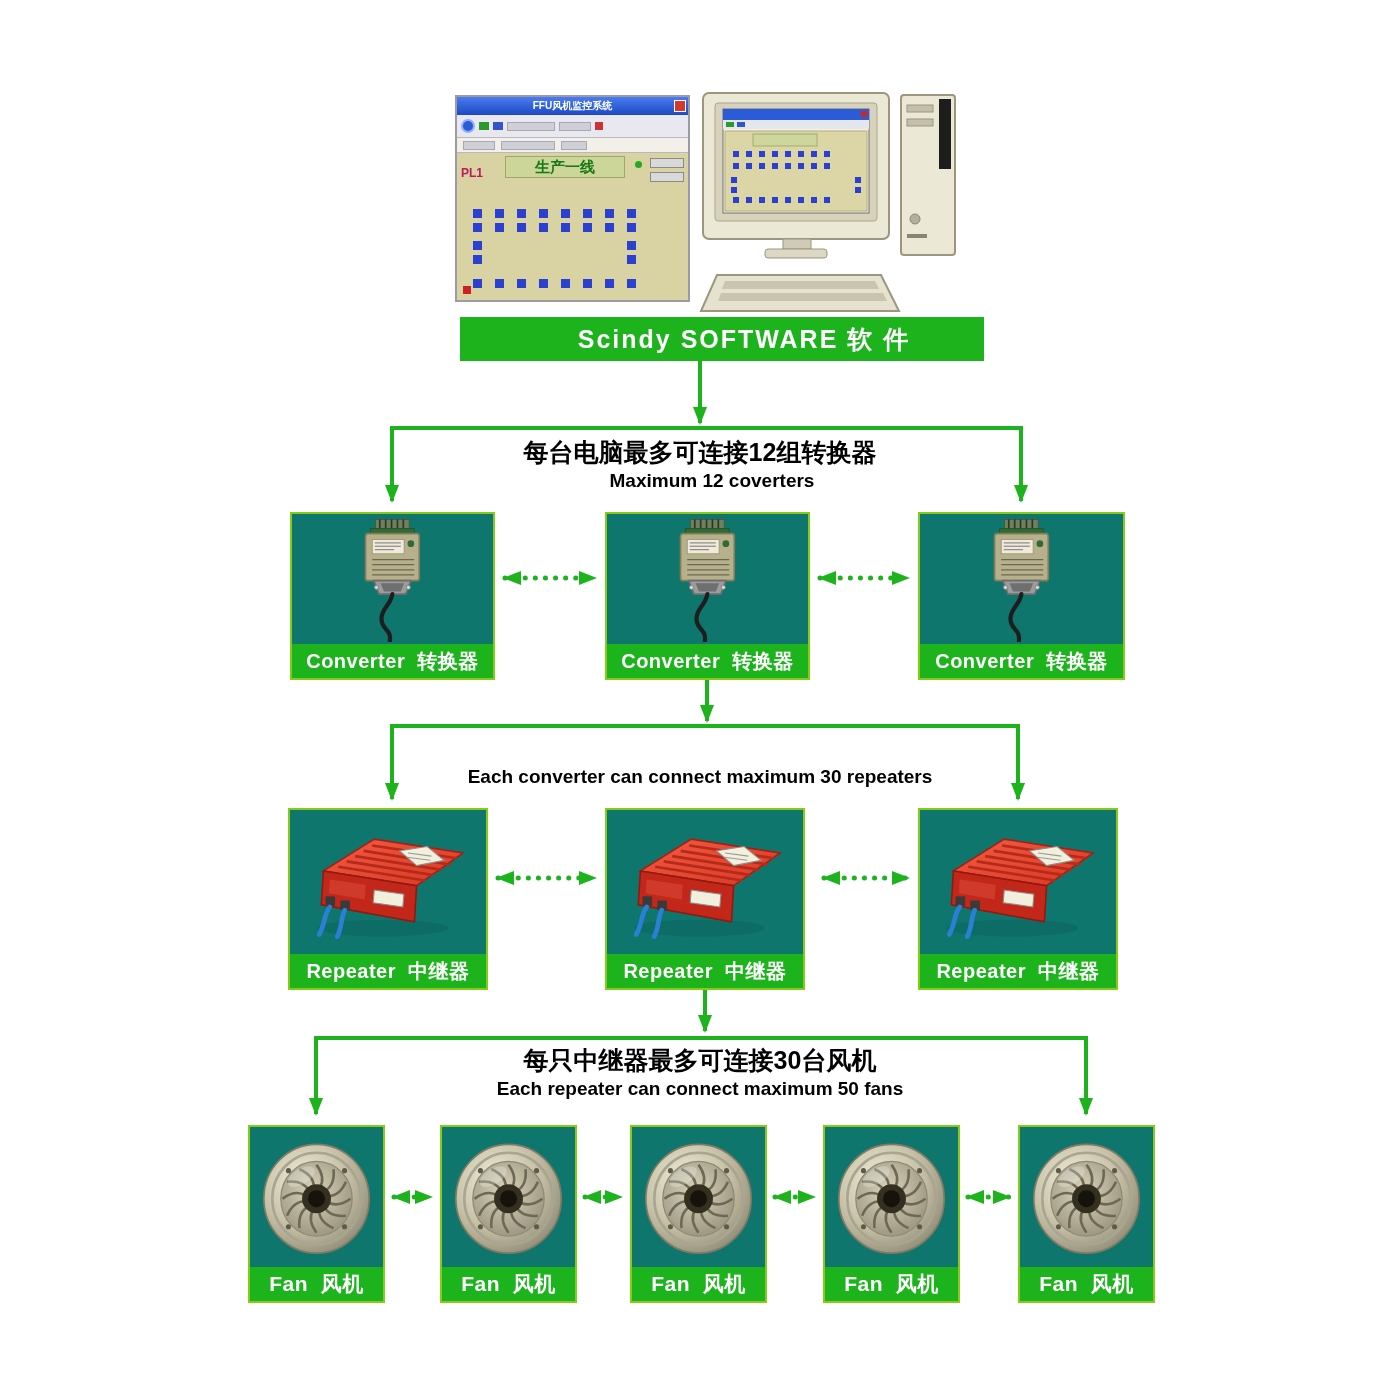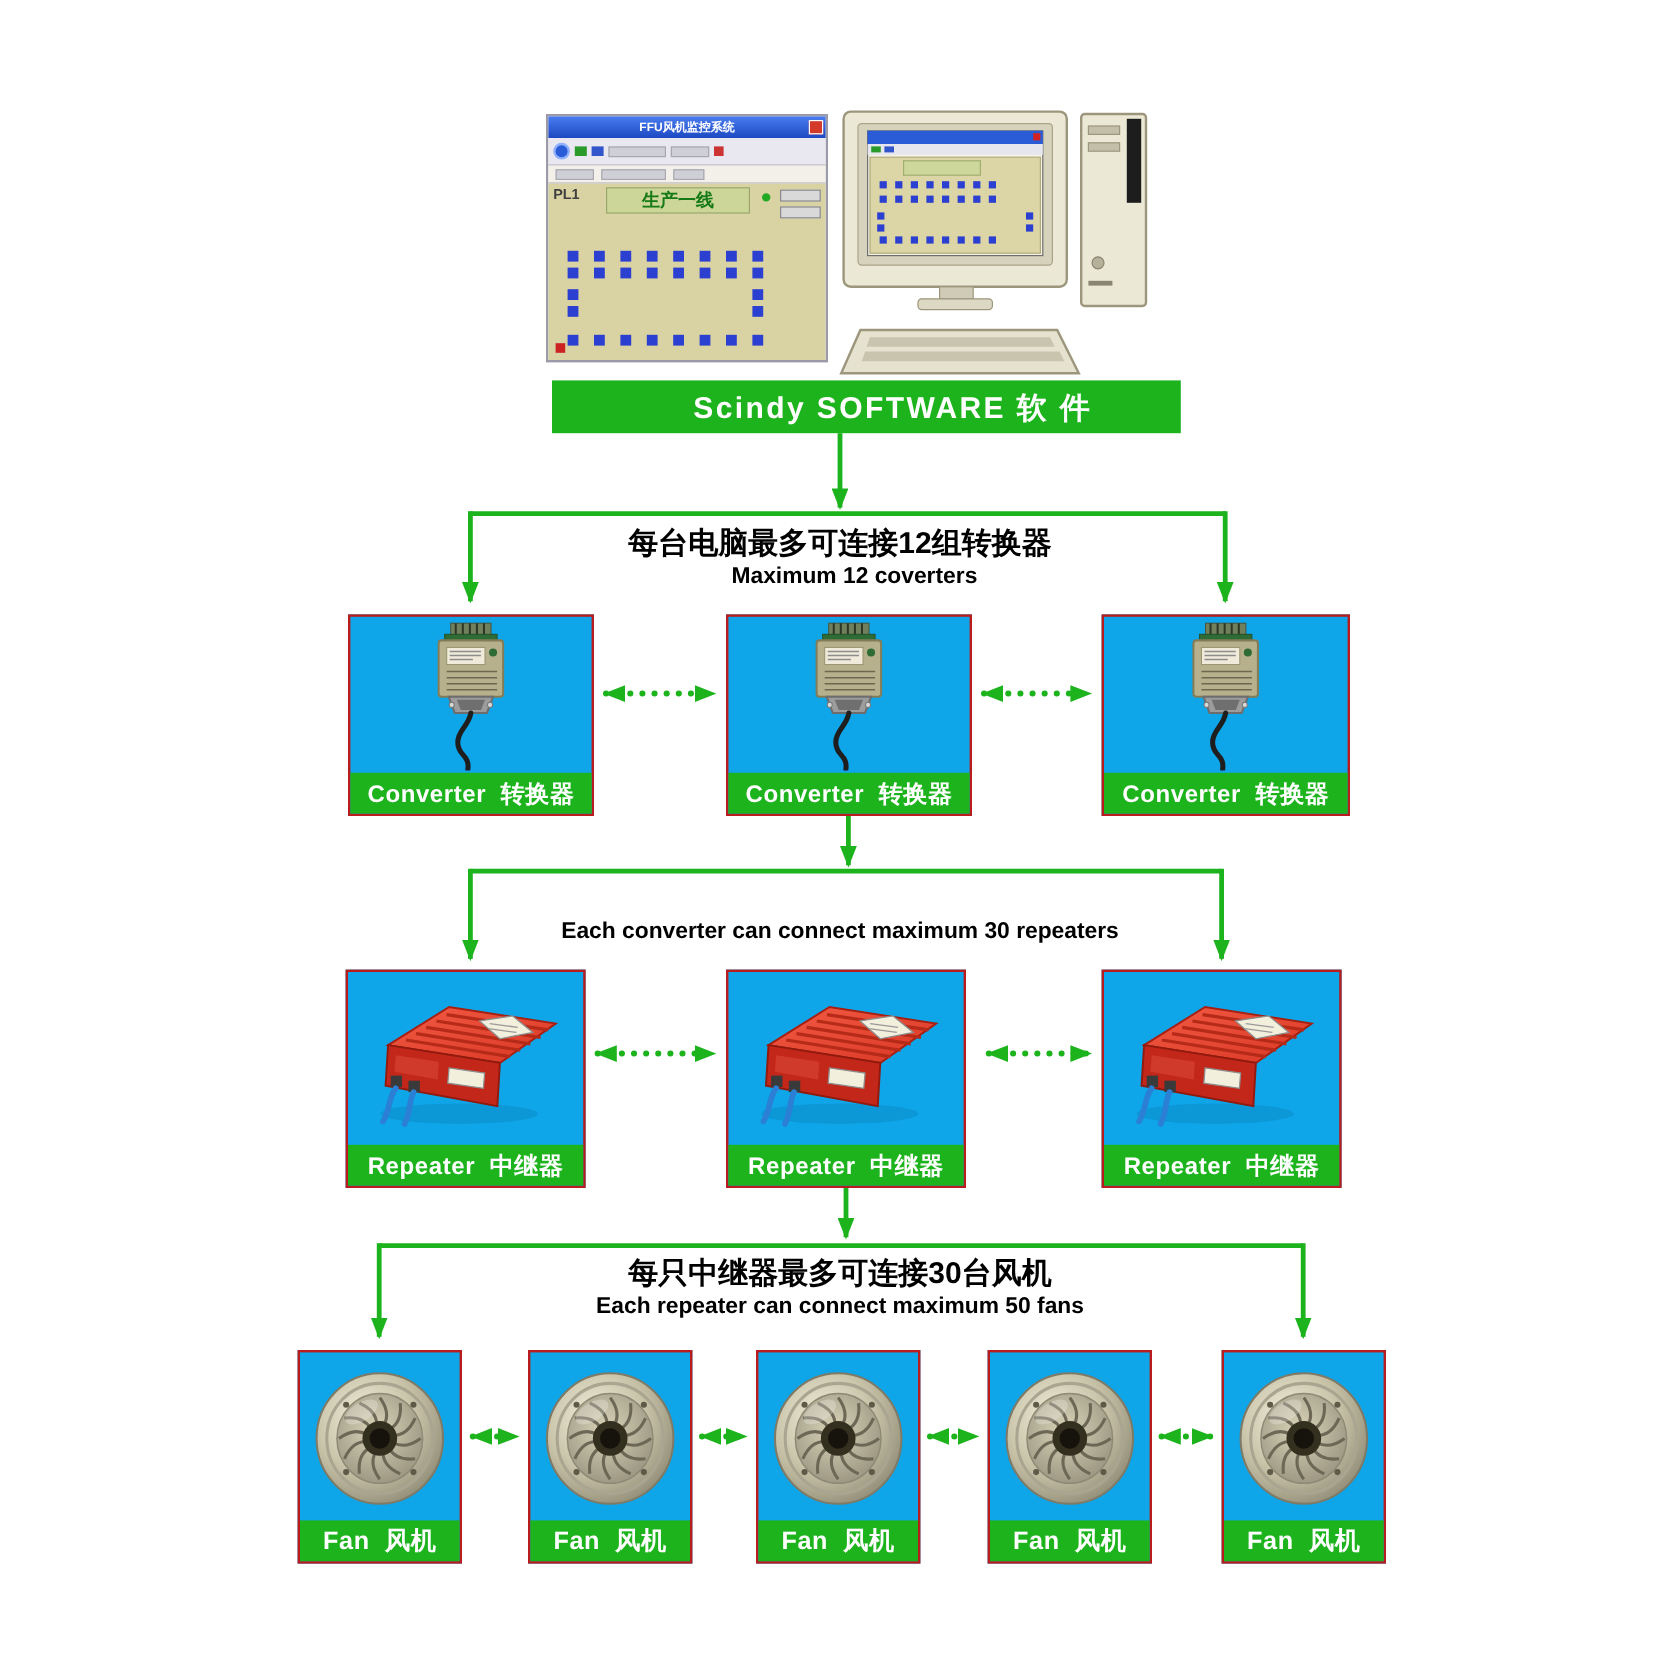--- a/index.html
+++ b/index.html
@@ -1,20 +1,20 @@
 <!DOCTYPE html>
 <html><head>
 <meta charset="utf-8">
 <style>
   html,body{margin:0;padding:0;background:#fff;font-family:"Liberation Sans",sans-serif;}
   .stage{position:relative;width:1196px;height:1400px;background:#fff;overflow:hidden;}
   .wires{position:absolute;left:0;top:0;z-index:1;}
 
   
-  .node{position:absolute;background:#0ea5e9;border:2px solid #b91c1c;display:flex;flex-direction:column;z-index:2;box-sizing:border-box;}
+  .node{position:absolute;background:#0f766e;border:2px solid #84cc16;display:flex;flex-direction:column;z-index:2;box-sizing:border-box;}
   .art{flex:1;display:flex;align-items:center;justify-content:center;overflow:hidden;}
   .nlabel{height:34px;background:#1db31d;color:#fff;font-weight:bold;font-size:20px;display:flex;align-items:center;justify-content:center;letter-spacing:.5px;white-space:pre;}
 
   .c1{left:290px;top:512px;width:205px;height:168px;}
   .c2{left:605px;top:512px;width:205px;height:168px;}
   .c3{left:918px;top:512px;width:207px;height:168px;}
   .r1{left:288px;top:808px;width:200px;height:182px;}
   .r2{left:605px;top:808px;width:200px;height:182px;}
   .r3{left:918px;top:808px;width:200px;height:182px;}
   .f1{left:248px;top:1125px;width:137px;height:178px;}
@@ -42,21 +42,21 @@
   .shot-title{height:18px;background:linear-gradient(#4a7cf0,#1c49c2);color:#fff;font-size:10px;font-weight:bold;
         display:flex;align-items:center;justify-content:center;position:relative;flex:0 0 auto;}
   .shot-close{position:absolute;right:2px;top:3px;width:12px;height:12px;background:#d43a2a;border:1px solid #fff;box-sizing:border-box;}
   .shot-toolbar{height:22px;background:#e9e7ef;border-bottom:1px solid #b9b7c0;display:flex;align-items:center;gap:4px;padding:0 4px;flex:0 0 auto;}
   .logo{width:14px;height:14px;border-radius:50%;background:#2a5cd8;border:2px solid #8fb0ff;box-sizing:border-box;}
   .chip{display:inline-block;width:10px;height:8px;}
   .chip-g{background:#2a9a2a;} .chip-b{background:#3355cc;} .chip-r{background:#cc3333;width:8px;}
   .bar{display:inline-block;height:7px;background:#cfcfd8;border:1px solid #a8a8b2;}
   .shot-subbar{height:14px;background:#f2f0e8;border-bottom:1px solid #b9b7c0;display:flex;gap:6px;align-items:center;padding:0 6px;flex:0 0 auto;}
   .shot-main{flex:1;background:#d9d2a2;position:relative;}
-  .pl1{position:absolute;left:4px;top:2px;font-size:12px;font-weight:bold;color:#404040;}
+  .pl1{position:absolute;left:4px;top:13px;font-size:12px;font-weight:bold;color:#be185d;}
   .line-strip{position:absolute;left:48px;top:3px;width:118px;height:20px;background:#ccd698;border:1px solid #9aa86e;
         display:flex;align-items:center;justify-content:center;color:#157a15;font-weight:bold;font-size:15px;}
   .side-btn{position:absolute;right:4px;width:34px;height:10px;background:#d9d9d9;border:1px solid #8a8a8a;box-sizing:border-box;}
   .sb1{top:5px;} .sb2{top:19px;}
   .accent-r{position:absolute;left:6px;bottom:6px;width:8px;height:8px;background:#cc2222;}
   .accent-g{position:absolute;right:46px;top:8px;width:7px;height:7px;background:#22aa22;border-radius:50%;}
   .fan-grid{position:absolute;left:16px;top:56px;width:9px;height:9px;background:#2b3fd0;box-shadow:
     22px 0 #2b3fd0,44px 0 #2b3fd0,66px 0 #2b3fd0,88px 0 #2b3fd0,110px 0 #2b3fd0,132px 0 #2b3fd0,154px 0 #2b3fd0,
     0 14px #2b3fd0,22px 14px #2b3fd0,44px 14px #2b3fd0,66px 14px #2b3fd0,88px 14px #2b3fd0,110px 14px #2b3fd0,132px 14px #2b3fd0,154px 14px #2b3fd0,
     0 70px #2b3fd0,22px 70px #2b3fd0,44px 70px #2b3fd0,66px 70px #2b3fd0,88px 70px #2b3fd0,110px 70px #2b3fd0,132px 70px #2b3fd0,154px 70px #2b3fd0,

